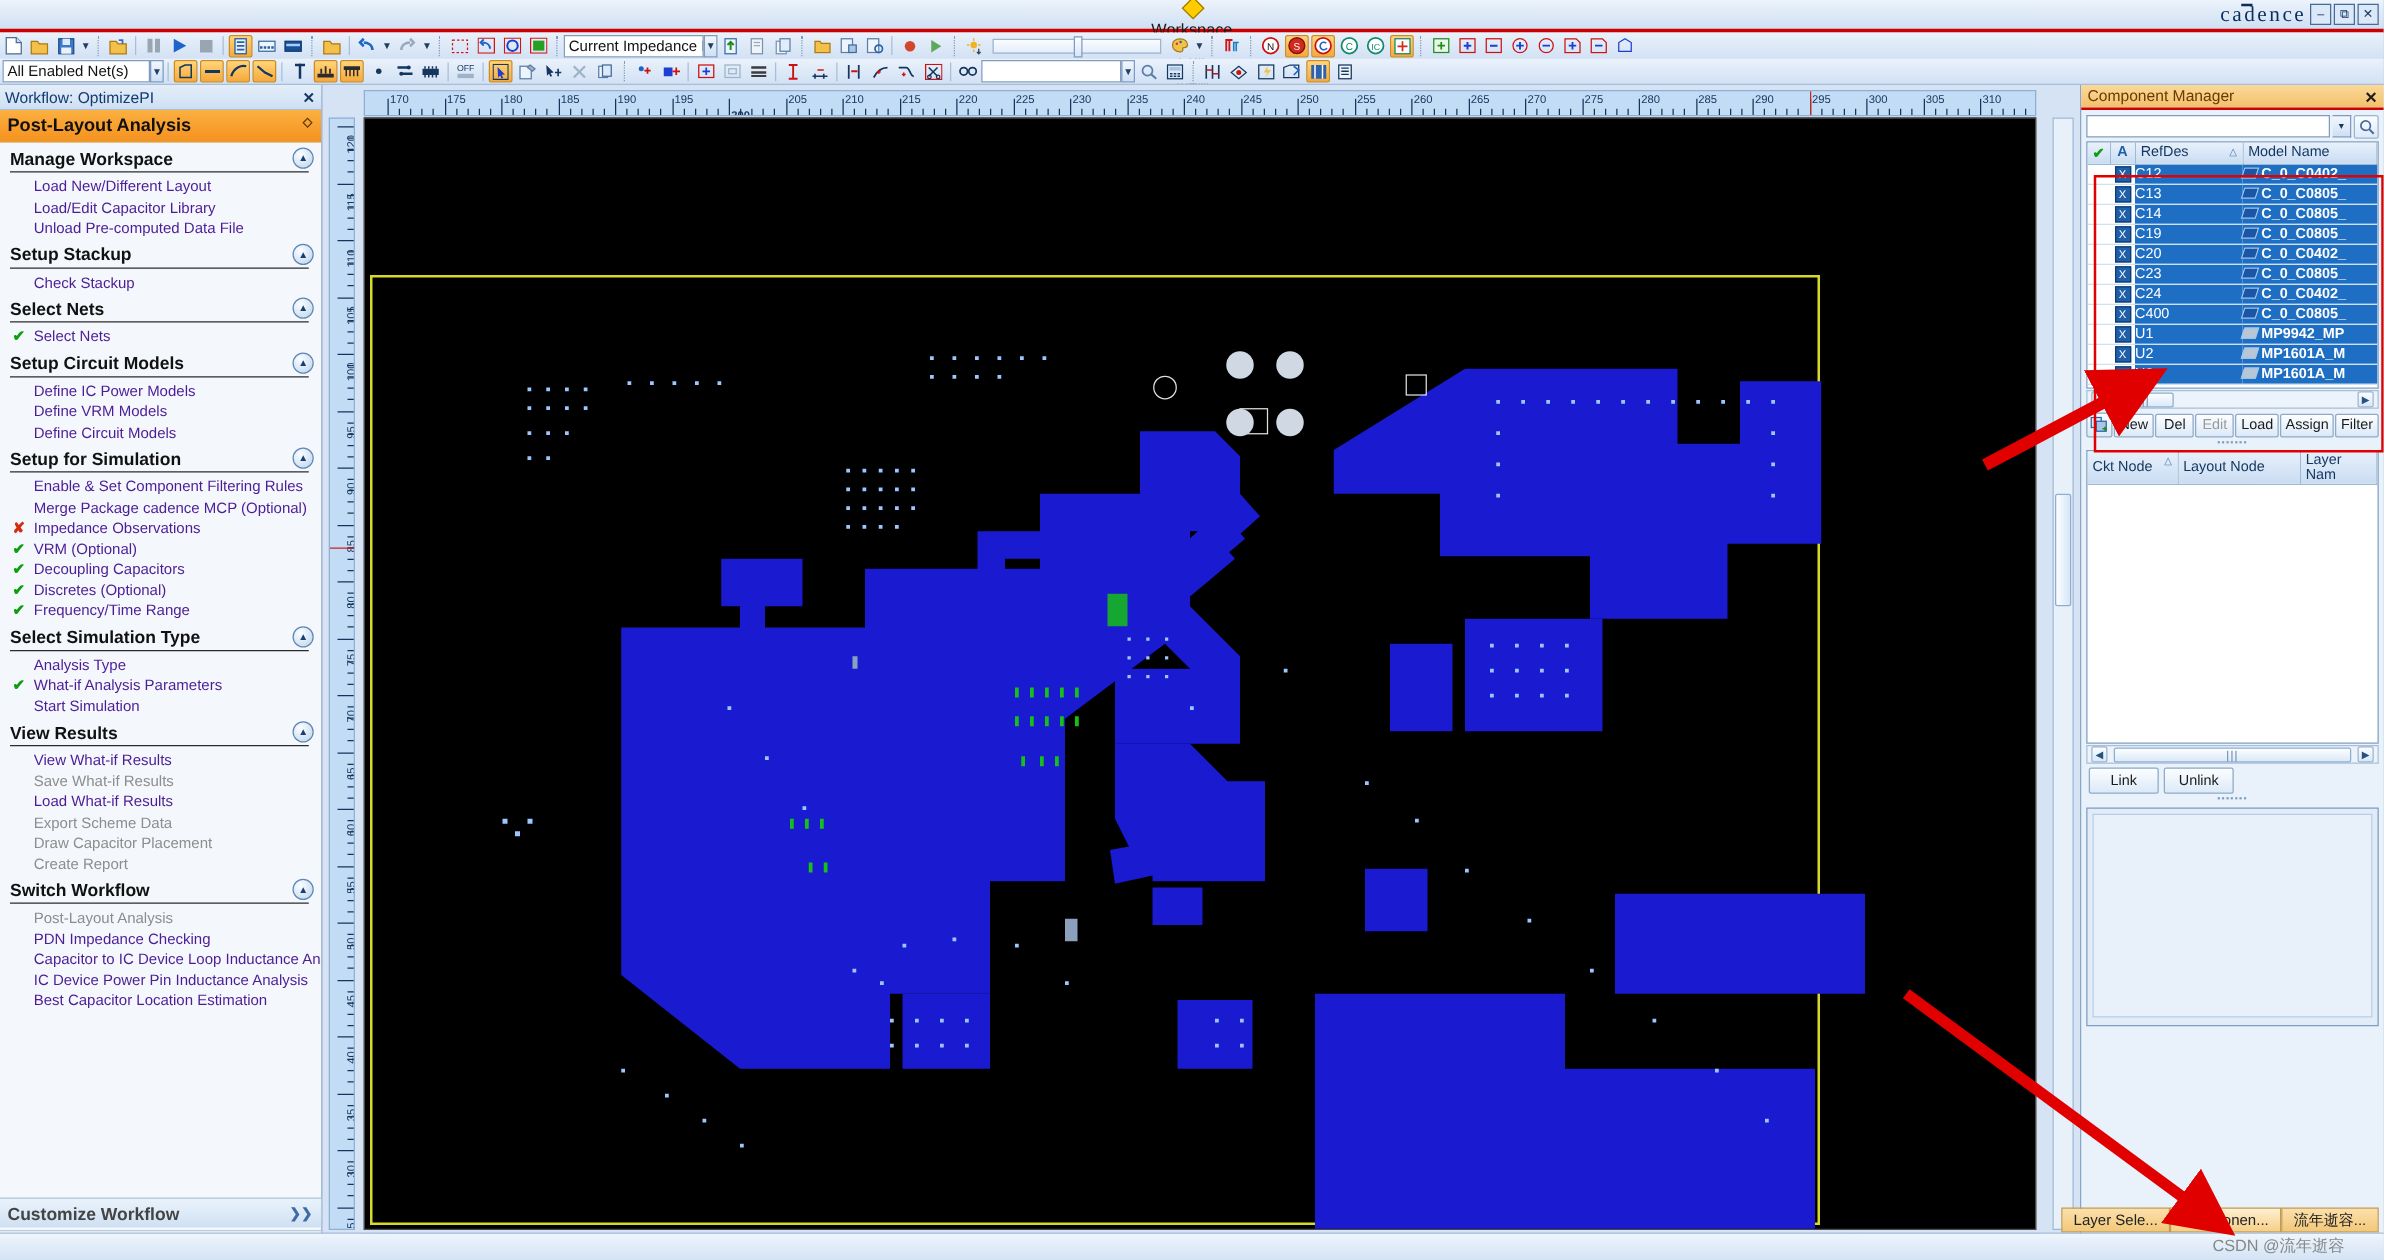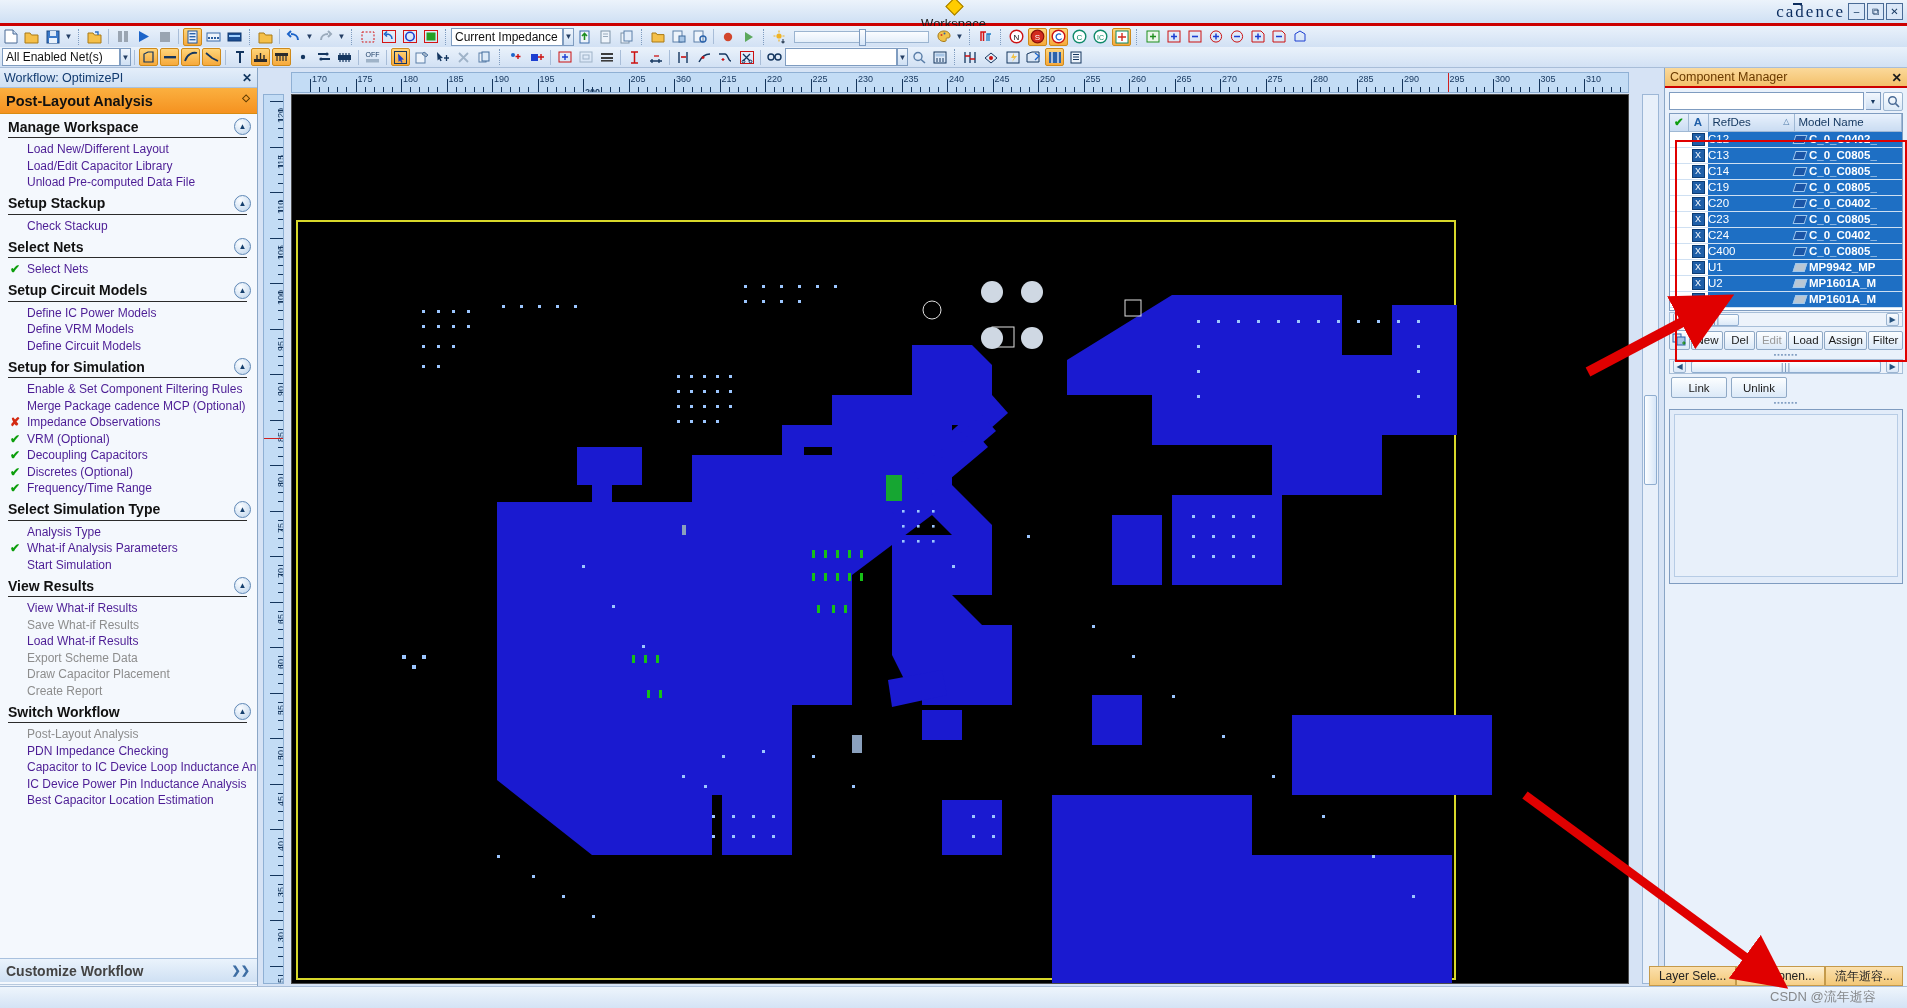--- a/index.html
+++ b/index.html
@@ -1038,21 +1038,21 @@
         <div class="rtick" style="left: 309.2px; top: 14px; width: 1px; height: 6px;"></div>
         <div class="rtick" style="left: 318.3px; top: 14px; width: 1px; height: 6px;"></div>
         <div class="rtick" style="left: 327.4px; top: 14px; width: 1px; height: 6px;"></div>
         <div class="rtick" style="left: 336.5px; top: 6px; width: 1px; height: 14px;"></div>
         <div class="rlab" style="left: 338.5px; top: 1px;">205</div>
         <div class="rtick" style="left: 345.6px; top: 14px; width: 1px; height: 6px;"></div>
         <div class="rtick" style="left: 354.7px; top: 14px; width: 1px; height: 6px;"></div>
         <div class="rtick" style="left: 363.8px; top: 14px; width: 1px; height: 6px;"></div>
         <div class="rtick" style="left: 372.9px; top: 14px; width: 1px; height: 6px;"></div>
         <div class="rtick" style="left: 382px; top: 6px; width: 1px; height: 14px;"></div>
-        <div class="rlab" style="left: 384px; top: 1px;">360</div>
+        <div class="rlab" style="left: 384px; top: 1px;">210</div>
         <div class="rtick" style="left: 391.1px; top: 14px; width: 1px; height: 6px;"></div>
         <div class="rtick" style="left: 400.2px; top: 14px; width: 1px; height: 6px;"></div>
         <div class="rtick" style="left: 409.3px; top: 14px; width: 1px; height: 6px;"></div>
         <div class="rtick" style="left: 418.4px; top: 14px; width: 1px; height: 6px;"></div>
         <div class="rtick" style="left: 427.5px; top: 6px; width: 1px; height: 14px;"></div>
         <div class="rlab" style="left: 429.5px; top: 1px;">215</div>
         <div class="rtick" style="left: 436.6px; top: 14px; width: 1px; height: 6px;"></div>
         <div class="rtick" style="left: 445.7px; top: 14px; width: 1px; height: 6px;"></div>
         <div class="rtick" style="left: 454.8px; top: 14px; width: 1px; height: 6px;"></div>
         <div class="rtick" style="left: 463.9px; top: 14px; width: 1px; height: 6px;"></div>
@@ -1648,20 +1648,44 @@
     <div class="mini-btn">New</div>
         <div class="mini-btn">Del</div>
         <div class="mini-btn dis">Edit</div>
         <div class="mini-btn">Load</div>
         <div class="mini-btn">Assign</div>
         <div class="mini-btn">Filter</div>
       </div>
 
     <div class="gripper">▪▪▪▪▪▪▪</div>
 
+    <div class="cm-table2">
+      <table class="cmt">
+        <thead>
+          <tr>
+            <th style="width:72px;">
+              <span>Ckt Node</span><span class="sortmk">△</span>
+            </th>
+            <th style="width:98px;">
+              <span>Layout Node</span>
+            </th>
+            <th>
+              <span>Layer Nam</span>
+            </th>
+          </tr>
+        </thead>
+        <tbody>
+          <tr>
+              <td style="height:198px;border:none;"></td>
+              <td style="border:none;"></td>
+              <td style="border:none;"></td>
+            </tr>
+        </tbody>
+      </table>
+    </div>
 
     <div class="cm-hsb">
       <div class="arrow-btn" style="width:13px;height:13px;">◀</div>
       <div class="hthumb" style="height:12px;">|||</div>
       <div class="arrow-btn" style="width:13px;height:13px;">▶</div>
     </div>
 
     <div class="cm-btnrow" id="cm-link-buttons" style="gap:4px;padding-left:6px;">
         <div class="mini-btn" style="min-width: 56px; height: 21px;">Link</div>
         <div class="mini-btn" style="min-width: 56px; height: 21px;">Unlink</div>

